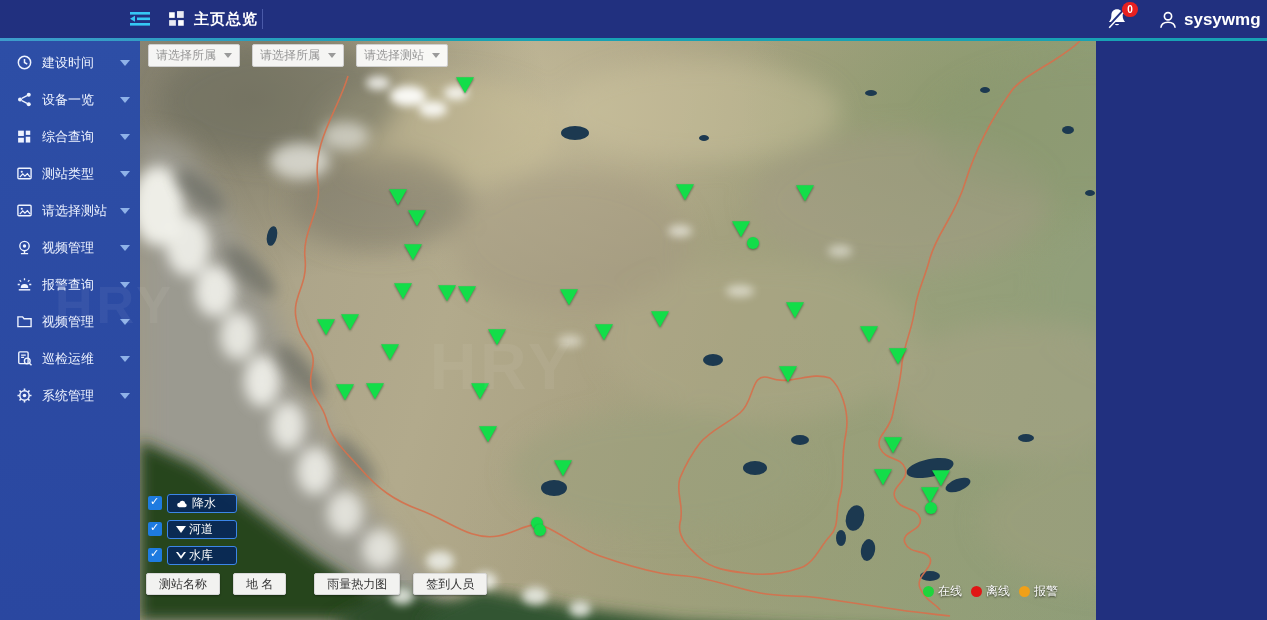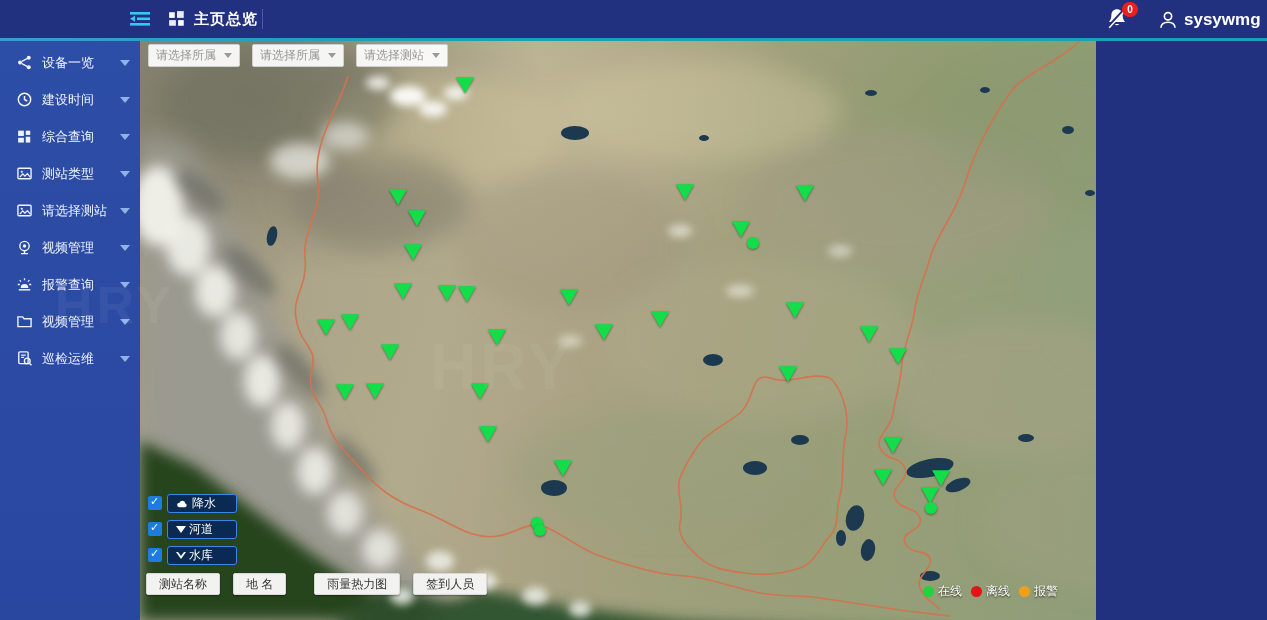--- a/index.html
+++ b/index.html
@@ -112,43 +112,43 @@
     <span class="user-name">sysywmg</span>
     <span class="caret-down"></span>
   </div>
 </div>
 <div class="accent-line"></div>
 
 <div class="sidebar">
   <div class="side-item">
     <span class="side-icon">
         <svg width="17" height="17" viewBox="0 0 16 16">
+          <circle cx="8" cy="8" r="5.8" fill="none" stroke="#eef3ff" stroke-width="1.4"></circle>
+          <path d="M8 4.6V8l2.6 1.6" fill="none" stroke="#eef3ff" stroke-width="1.4"></path>
+        </svg>
+      </span>
+    <span class="side-label">建设时间</span>
+    <span class="side-caret"></span>
+  </div>
+  <div class="side-item">
+    <span class="side-icon">
+        <svg width="17" height="17" viewBox="0 0 16 16">
           <circle cx="12" cy="3.5" r="1.9" fill="#eef3ff"></circle>
           <circle cx="3.8" cy="8" r="1.9" fill="#eef3ff"></circle>
           <circle cx="12" cy="12.5" r="1.9" fill="#eef3ff"></circle>
           <line x1="5.5" y1="7" x2="10.4" y2="4.4" stroke="#eef3ff" stroke-width="1.2"></line>
           <line x1="5.5" y1="9" x2="10.4" y2="11.6" stroke="#eef3ff" stroke-width="1.2"></line>
         </svg>
       </span>
     <span class="side-label">设备一览</span>
     <span class="side-caret"></span>
   </div>
   <div class="side-item">
     <span class="side-icon">
         <svg width="17" height="17" viewBox="0 0 16 16">
-          <circle cx="8" cy="8" r="5.8" fill="none" stroke="#eef3ff" stroke-width="1.4"></circle>
-          <path d="M8 4.6V8l2.6 1.6" fill="none" stroke="#eef3ff" stroke-width="1.4"></path>
-        </svg>
-      </span>
-    <span class="side-label">建设时间</span>
-    <span class="side-caret"></span>
-  </div>
-  <div class="side-item">
-    <span class="side-icon">
-        <svg width="17" height="17" viewBox="0 0 16 16">
           <rect x="2" y="2.5" width="5.4" height="5" fill="#eef3ff"></rect>
           <rect x="9.2" y="2.5" width="4.2" height="4" fill="#eef3ff"></rect>
           <rect x="2" y="9.2" width="5.4" height="4.5" fill="#eef3ff"></rect>
           <rect x="9.2" y="8.2" width="4.2" height="5.5" fill="#eef3ff"></rect>
         </svg>
       </span>
     <span class="side-label">综合查询</span>
     <span class="side-caret"></span>
   </div>
   <div class="side-item">
@@ -207,20 +207,33 @@
   <div class="side-item">
     <span class="side-icon">
         <svg width="17" height="17" viewBox="0 0 16 16">
           <rect x="2.6" y="1.8" width="8.8" height="11" rx="1" fill="none" stroke="#eef3ff" stroke-width="1.3"></rect>
           <path d="M4.8 4.8h4.4M4.8 7h2.8" stroke="#eef3ff" stroke-width="1.1"></path>
           <circle cx="10.6" cy="10.4" r="2.7" fill="none" stroke="#eef3ff" stroke-width="1.3"></circle>
           <path d="M12.6 12.4l2 2" stroke="#eef3ff" stroke-width="1.3"></path>
         </svg>
       </span>
     <span class="side-label">巡检运维</span>
+    <span class="side-caret"></span>
+  </div>
+  <div class="side-item">
+    <span class="side-icon">
+        <svg width="17" height="17" viewBox="0 0 16 16">
+          <circle cx="8" cy="8" r="4.4" fill="none" stroke="#eef3ff" stroke-width="1.4"></circle>
+          <circle cx="8" cy="8" r="1.7" fill="#eef3ff"></circle>
+          <g stroke="#eef3ff" stroke-width="1.5">
+            <path d="M8 1.4v2M8 12.6v2M1.4 8h2M12.6 8h2M3.3 3.3l1.4 1.4M11.3 11.3l1.4 1.4M12.7 3.3l-1.4 1.4M4.7 11.3l-1.4 1.4"></path>
+          </g>
+        </svg>
+      </span>
+    <span class="side-label">系统管理</span>
     <span class="side-caret"></span>
   </div>
 </div>
 
 <div class="watermark" style="left:55px;top:275px;font-size:52px;transform:rotate(0deg);">HRY</div>
 <div class="watermark" style="left:430px;top:330px;font-size:64px;">HRY</div>
 
 <div class="map">
 
   <svg class="terrain" width="1127" height="579" viewBox="0 0 1127 579">

